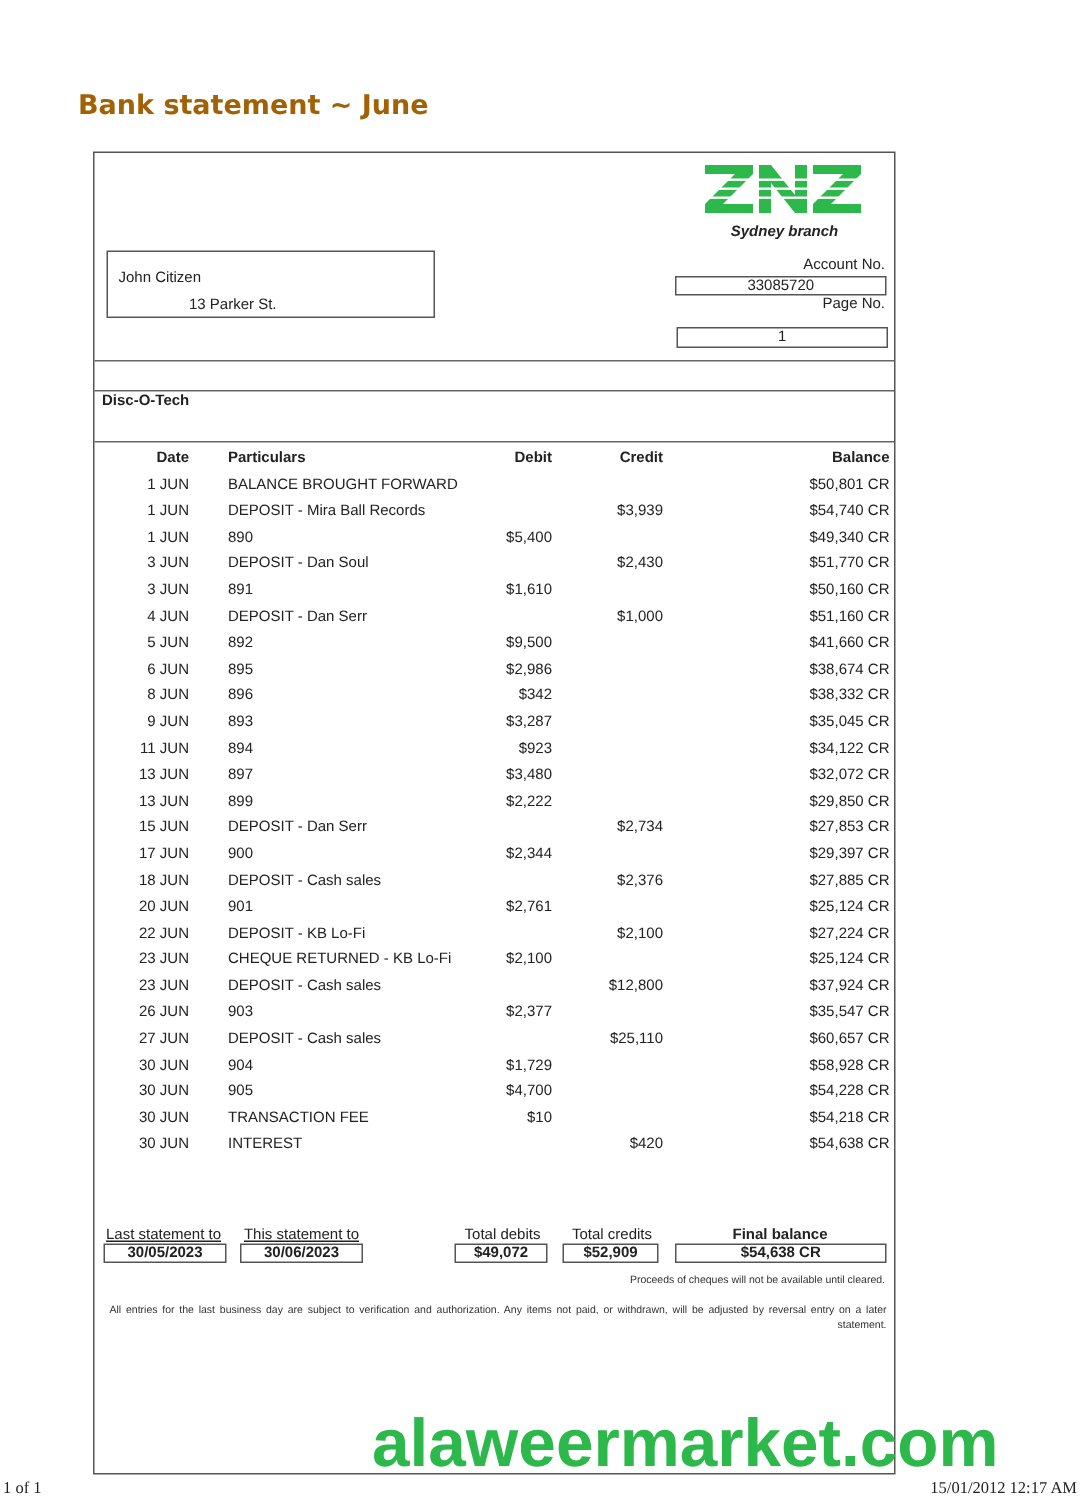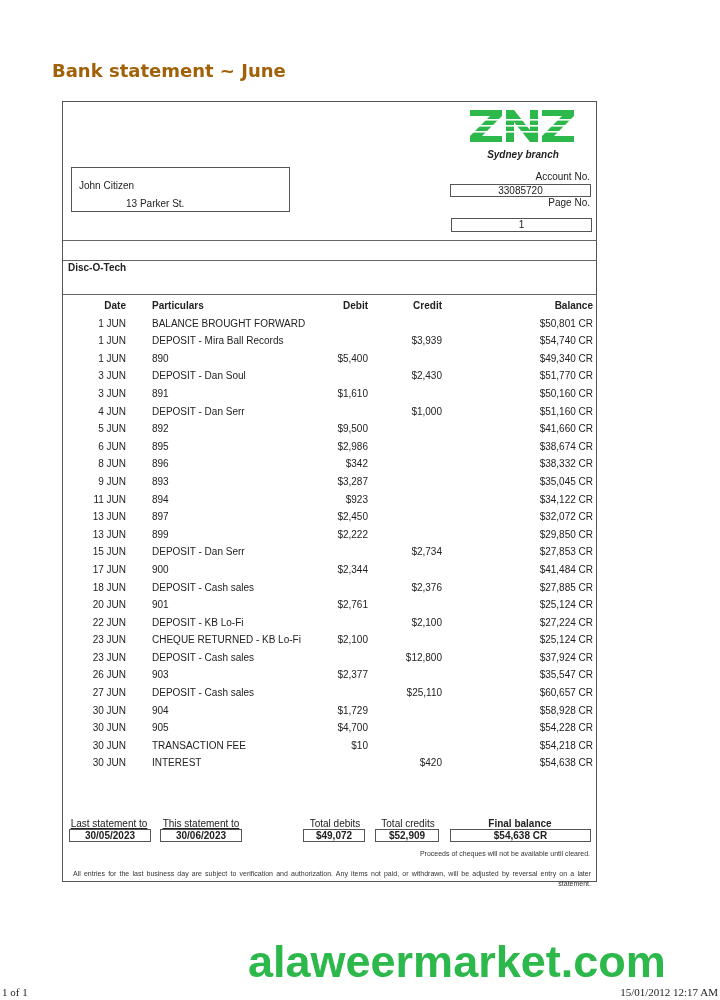--- a/index.html
+++ b/index.html
@@ -1,18 +1,18 @@
 <!DOCTYPE html>
 <html><head>
 <meta charset="utf-8">
 <style>
   html, body { margin:0; padding:0; }
   body { width:720px; height:1000px; background:#fff; position:relative; overflow:hidden; font-family:"Liberation Sans", sans-serif; color:#222; }
   .title { position:absolute; left:52px; top:60px; font-family:"DejaVu Sans", sans-serif; font-weight:bold; font-size:18px; color:#a16207; }
-  .frame { position:absolute; left:62px; top:101px; width:535px; height:781px; border:1px solid #555; box-sizing:border-box; }
+  .frame { position:absolute; left:62px; top:101px; width:535px; height:882px; border:1px solid #555; box-sizing:border-box; }
   .hline { position:absolute; left:0; right:0; height:0; border-top:1px solid #666; }
   .logo { position:absolute; left:405px; top:8px; width:106px; height:32px; }
   .branch { position:absolute; left:400px; top:47px; width:120px; text-align:center; font-size:10px; font-weight:bold; font-style:italic; color:#222; }
   .addr-box { position:absolute; left:8px; top:65px; width:219px; height:45px; border:1px solid #555; box-sizing:border-box; font-size:10px; }
   .addr-name { position:absolute; left:7px; top:12px; }
   .addr-street { position:absolute; left:10px; top:30px;margin-left:44px; }
   .acct-label { position:absolute; right:6px; top:69px; font-size:10px; text-align:right; }
   .acct-box { position:absolute; left:387px; top:82px; width:141px; height:13px; border:1px solid #555; box-sizing:border-box; font-size:10px; text-align:center; line-height:11px; }
   .page-label { position:absolute; right:6px; top:95px; font-size:10px; text-align:right; }
   .page-box { position:absolute; left:388px; top:116px; width:141px; height:14px; border:1px solid #555; box-sizing:border-box; font-size:10px; text-align:center; line-height:12px; }
@@ -152,21 +152,21 @@
         <div class="row">
           <span class="c-date">11 JUN</span>
           <span class="c-part">894</span>
           <span class="c-debit">$923</span>
           <span class="c-credit"></span>
           <span class="c-bal">$34,122 CR</span>
         </div>
         <div class="row">
           <span class="c-date">13 JUN</span>
           <span class="c-part">897</span>
-          <span class="c-debit">$2,450</span>
+          <span class="c-debit">$3,480</span>
           <span class="c-credit"></span>
           <span class="c-bal">$32,072 CR</span>
         </div>
         <div class="row">
           <span class="c-date">13 JUN</span>
           <span class="c-part">899</span>
           <span class="c-debit">$2,222</span>
           <span class="c-credit"></span>
           <span class="c-bal">$29,850 CR</span>
         </div>
@@ -175,21 +175,21 @@
           <span class="c-part">DEPOSIT - Dan Serr</span>
           <span class="c-debit"></span>
           <span class="c-credit">$2,734</span>
           <span class="c-bal">$27,853 CR</span>
         </div>
         <div class="row">
           <span class="c-date">17 JUN</span>
           <span class="c-part">900</span>
           <span class="c-debit">$2,344</span>
           <span class="c-credit"></span>
-          <span class="c-bal">$41,484 CR</span>
+          <span class="c-bal">$29,397 CR</span>
         </div>
         <div class="row">
           <span class="c-date">18 JUN</span>
           <span class="c-part">DEPOSIT - Cash sales</span>
           <span class="c-debit"></span>
           <span class="c-credit">$2,376</span>
           <span class="c-bal">$27,885 CR</span>
         </div>
         <div class="row">
           <span class="c-date">20 JUN</span>

